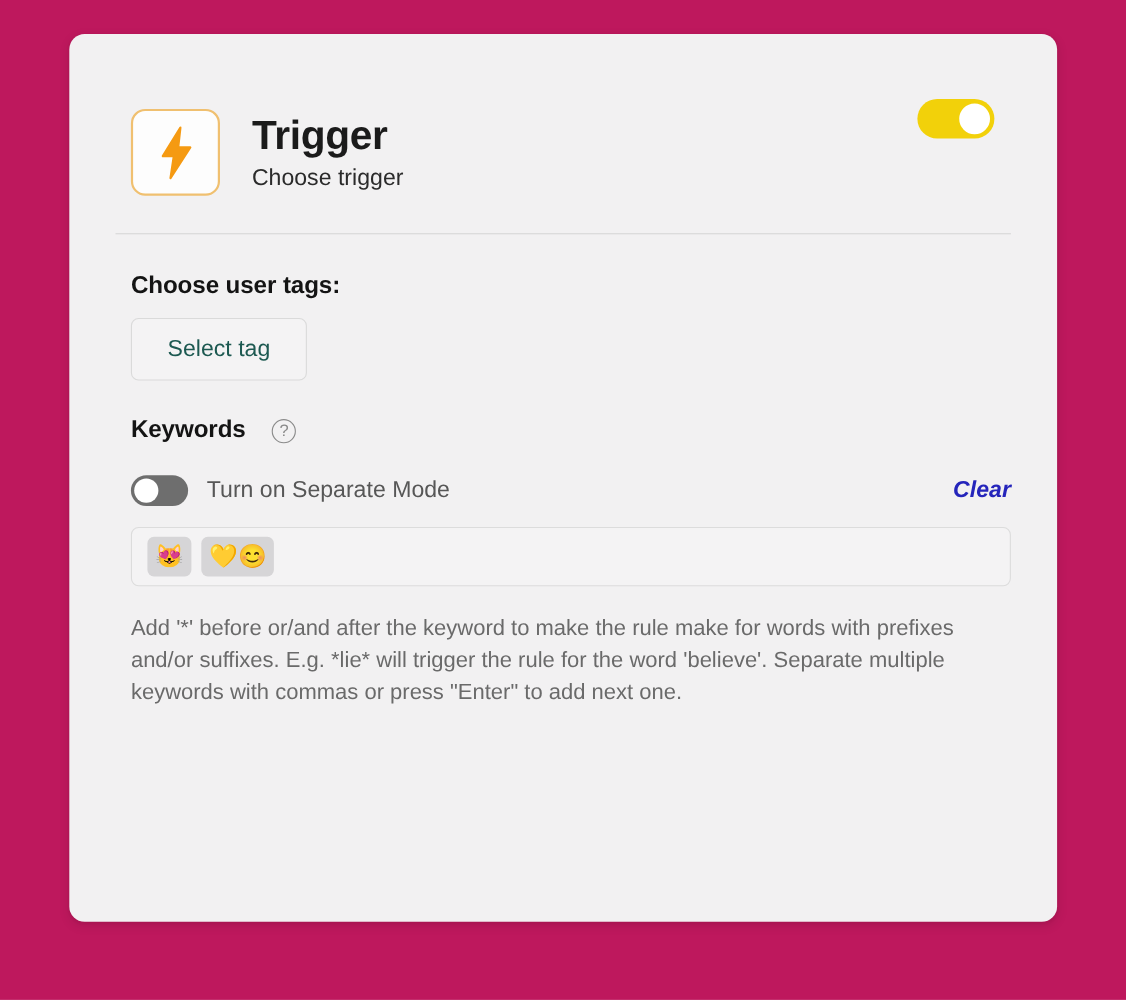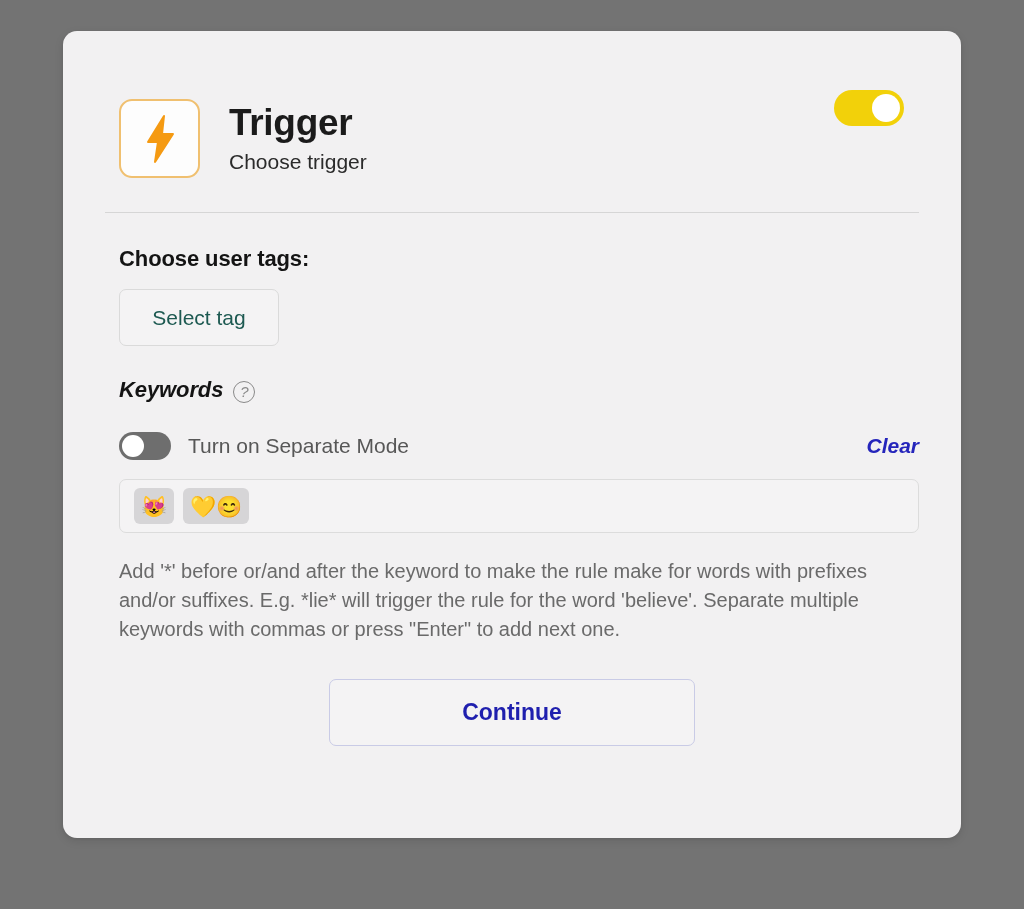--- a/index.html
+++ b/index.html
@@ -11,21 +11,21 @@
     height: 909px;
     background: #ffffff;
     font-family: "Liberation Sans", sans-serif;
     overflow: hidden;
   }
 
   .stage {
     position: relative;
     width: 1024px;
     height: 909px;
-    background: #737373;
+    background: #be185d;
   }
 
   
   .card {
     position: absolute;
     left: 63px;
     top: 31px;
     width: 898px;
     height: 807px;
     background: #f2f1f2;
@@ -134,22 +134,21 @@
     align-items: center;
     justify-content: center;
     box-sizing: border-box;
     padding: 0;
   }
 
   .keywords-row {
     margin-top: 31px;
     display: flex;
     align-items: center;
-    gap: 10px;
-    font-style: italic;
+    gap: 24px;
   }
   .help-icon {
     width: 22px;
     height: 22px;
     border: 1.7px solid #8a8a8a;
     border-radius: 50%;
     color: #8a8a8a;
     font-size: 15px;
     line-height: 19px;
     text-align: center;
@@ -309,19 +308,16 @@
         <button class="clear-link">Clear</button>
       </div>
 
       <div class="kw-input">
         <span class="chip">😻</span>
         <span class="chip">💛😊</span>
       </div>
 
       <div class="hint">Add '*' before or/and after the keyword to make the rule make for words with prefixes and/or suffixes. E.g. *lie* will trigger the rule for the word 'believe'. Separate multiple keywords with commas or press "Enter" to add next one.</div>
 
-      <div class="continue-wrap">
-        <button class="continue-btn">Continue</button>
-      </div>
 
     </div>
   </div>
 </div>
 
 </body></html>

